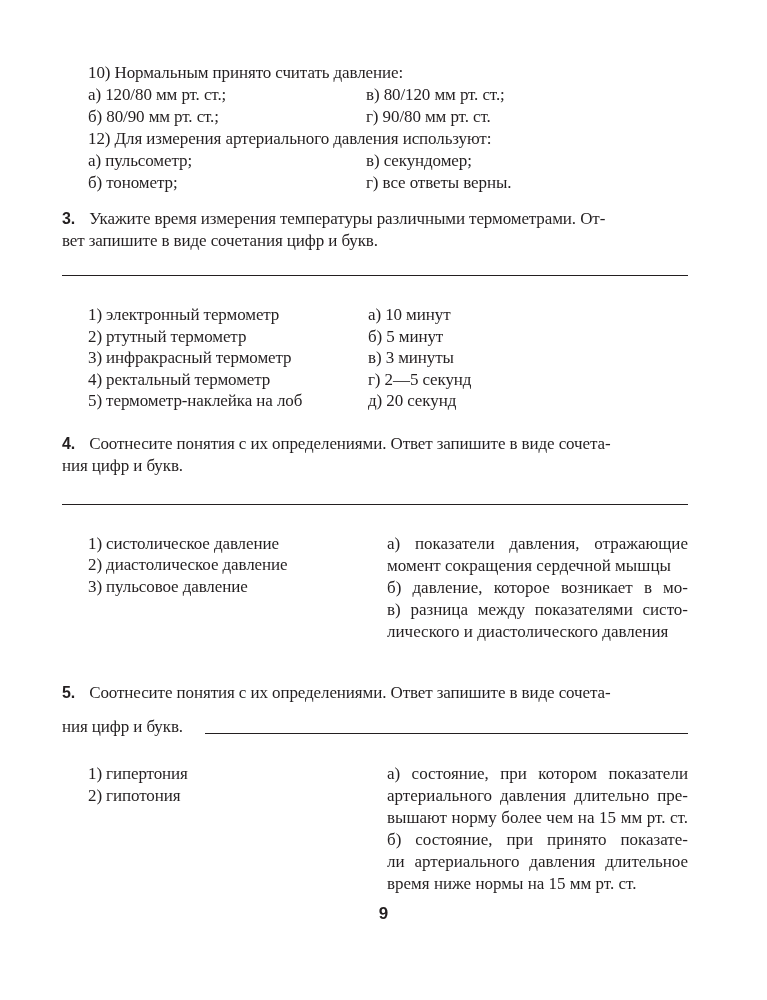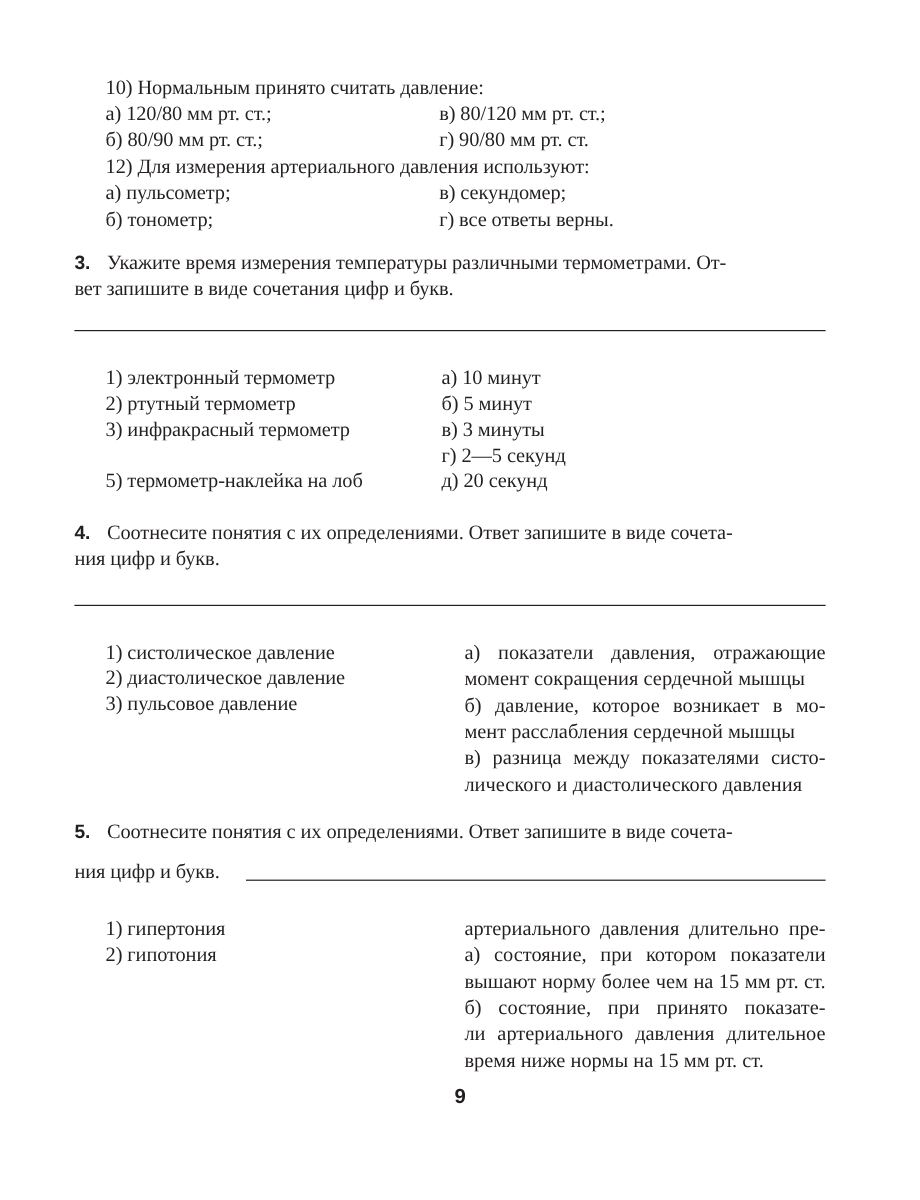--- a/index.html
+++ b/index.html
@@ -36,58 +36,58 @@
 
   <div class="ln" style="left:62px; top:208px;">
     <span class="num">3.</span><span>Укажите время измерения температуры различными термометрами. От-</span>
   </div>
   <div class="ln" style="left:62px; top:230px;">вет запишите в виде сочетания цифр и букв.</div>
   <div class="rule" style="top:275px;"></div>
 
   <div class="ln" style="left:88px; top:304px;">1) электронный термометр</div>
   <div class="ln" style="left:88px; top:326px;">2) ртутный термометр</div>
   <div class="ln" style="left:88px; top:347px;">3) инфракрасный термометр</div>
+  <div class="ln" style="left:88px; top:369px;">4) ректальный термометр</div>
   <div class="ln" style="left:88px; top:390px;">5) термометр-наклейка на лоб</div>
   <div class="ln" style="left:368px; top:304px;">а) 10 минут</div>
   <div class="ln" style="left:368px; top:326px;">б) 5 минут</div>
   <div class="ln" style="left:368px; top:347px;">в) 3 минуты</div>
   <div class="ln" style="left:368px; top:369px;">г) 2—5 секунд</div>
   <div class="ln" style="left:368px; top:390px;">д) 20 секунд</div>
 
   <div class="ln" style="left:62px; top:433px;">
     <span class="num">4.</span><span>Соотнесите понятия с их определениями. Ответ запишите в виде сочета-</span>
   </div>
   <div class="ln" style="left:62px; top:455px;">ния цифр и букв.</div>
   <div class="rule" style="top:504px;"></div>
 
   <div class="ln" style="left:88px; top:533px;">1) систолическое давление</div>
   <div class="ln" style="left:88px; top:554px;">2) диастолическое давление</div>
   <div class="ln" style="left:88px; top:576px;">3) пульсовое давление</div>
   <div class="rcol" style="top:533px; line-height:21.6px;">
     <div>а) показатели давления, отражающие</div>
     <div class="last">момент сокращения сердечной мышцы</div>
     <div>б) давление, которое возникает в мо-</div>
-    <div class="last">мент расслабления сердечной мышцы</div>
     <div>в) разница между показателями систо-</div>
     <div class="last">лического и диастолического давления</div>
   </div>
 
   <div class="ln" style="left:62px; top:682px;">
     <span class="num">5.</span><span>Соотнесите понятия с их определениями. Ответ запишите в виде сочета-</span>
   </div>
   <div class="ln" style="left:62px; top:716px;">
     <span>ния цифр и букв.</span>
   </div>
   <div class="rule" style="top:733px; left:205px; width:483px;"></div>
 
   <div class="ln" style="left:88px; top:763px;">1) гипертония</div>
   <div class="ln" style="left:88px; top:785px;">2) гипотония</div>
   <div class="rcol" style="top:763px; line-height:21.6px;">
+    <div>а) состояние, при котором показатели</div>
     <div>артериального давления длительно пре-</div>
-    <div>а) состояние, при котором показатели</div>
     <div>вышают норму более чем на 15 мм рт. ст.</div>
     <div>б) состояние, при принято показате-</div>
     <div>ли артериального давления длительное</div>
     <div class="last">время ниже нормы на 15 мм рт. ст.</div>
   </div>
 
   <div class="pagenum">9</div>
 </div>
 
 </body></html>

